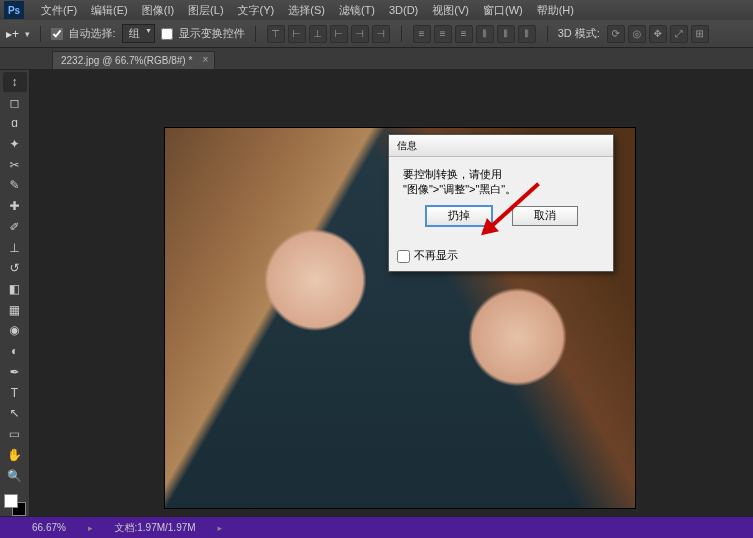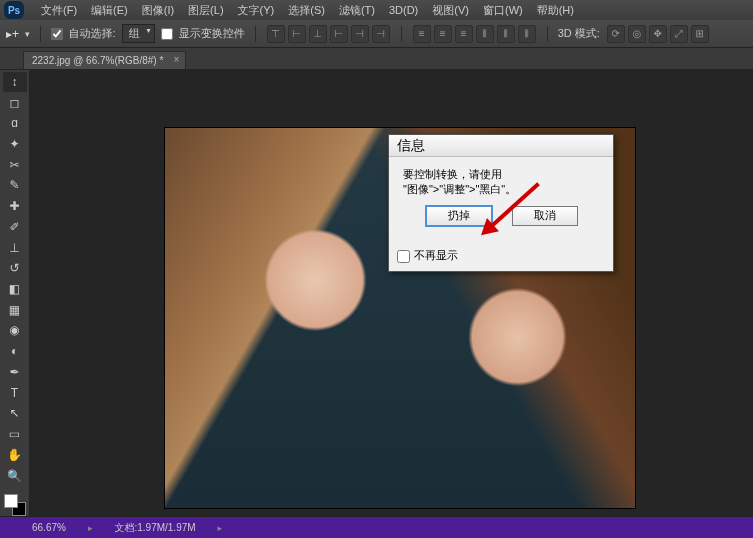--- a/index.html
+++ b/index.html
@@ -1,45 +1,45 @@
 <!DOCTYPE html>
 <html><head>
 <meta charset="utf-8">
 <style>
   * { box-sizing: border-box; margin: 0; padding: 0; font-family: "Microsoft YaHei", sans-serif; }
   body { width: 753px; height: 538px; background: #535353; overflow: hidden; position: relative; }
   .menubar { height: 20px; background: linear-gradient(#4b4b4b,#3d3d3d); display: flex; align-items: center; padding-left: 4px; font-size: 11px; color: #ccc; }
-  .ps-logo { width: 20px; height: 18px; background: #0a2a4a; color: #7ab7ff; font-weight: bold; font-size: 10px; display: flex; align-items: center; justify-content: center; margin-right: 10px; border-radius: 6px; }
+  .ps-logo { width: 20px; height: 18px; background: #0a2a4a; color: #7ab7ff; font-weight: bold; font-size: 10px; display: flex; align-items: center; justify-content: center; margin-right: 10px; border-radius: 0; }
   .menu-item { padding: 0 7px; cursor: default; }
   .sep { width:1px; height:16px; background:#2a2a2a; margin: 0 4px;}
   .optbar { height: 28px; background: linear-gradient(#4a4a4a,#3f3f3f); border-bottom: 1px solid #222; display: flex; align-items: center; padding-left: 6px; font-size: 11px; color: #ccc; gap:6px;}
   .tool-icon { font-size: 12px; color: #ddd; }
   .chk { width:12px; height:12px; accent-color:#666;}
   .select { background:#3a3a3a; border:1px solid #222; color:#ccc; font-size:11px; padding:1px 14px 1px 6px; position:relative;}
   .optbar .iconbtn { width:18px; height:18px; border:1px solid #2e2e2e; background:#3b3b3b; border-radius:2px; margin:0 1px; display:inline-flex; align-items:center; justify-content:center; color:#999; font-size:10px;}
   .iconrow { display:flex; gap:1px; }
-  .tabbar { height: 22px; background: #3a3a3a; display:flex; align-items:flex-end; padding-left: 23px; border-bottom:1px solid #252525;}
+  .tabbar { height: 22px; background: #3a3a3a; display:flex; align-items:flex-end; padding-left: 52px; border-bottom:1px solid #252525;}
   .ftab { background:#4b4b4b; border:1px solid #2a2a2a; border-bottom:none; padding:2px 22px 2px 8px; font-size:10px; color:#ccc; position:relative; height:18px; display:flex; align-items:center;}
   .ftab .x { position:absolute; right:6px; top:2px; font-size:10px; color:#aaa;}
   .workspace { position:absolute; top:70px; left:30px; right:0; bottom:22px; background:#252525;}
   .toolbar { position:absolute; top:70px; left:0; width:30px; bottom:22px; background:#3b3b3b; border-right:1px solid #222; display:flex; flex-direction:column; align-items:center; padding-top:2px; gap:1px;}
   .tool { width:24px; height:20px; display:flex; align-items:center; justify-content:center; color:#ccc; font-size:12px; border-radius:2px; position:relative;}
   .tool.active{ background:#2a2a2a;}
   .swatch { width:22px; height:22px; position:relative; margin-top:8px;}
   .swatch .fg{position:absolute;width:14px;height:14px;background:#fff;border:1px solid #888;top:0;left:0;}
   .swatch .bg{position:absolute;width:14px;height:14px;background:#000;border:1px solid #888;bottom:0;right:0;}
   .canvas { position:absolute; top:58px; left:135px; width:470px; height:380px; background:#1e3a4a; box-shadow:0 0 0 1px #000;}
   .img-sim{width:100%;height:100%; background:
      radial-gradient(circle at 32% 40%, #e8c8b0 0%, #d9a98f 12%, transparent 13%),
      radial-gradient(circle at 75% 55%, #e6c2a8 0%, #d4a286 11%, transparent 12%),
      linear-gradient(120deg, #6b4a2f 0%, #9b6e46 20%, #b08559 30%, transparent 32%),
      linear-gradient(60deg, transparent 60%, #6b4228 70%, #523319 85%),
      linear-gradient(#233944,#1a2d36);}
   .dialog { position:absolute; top:134px; left:388px; width:226px; background:#f0f0f0; border:1px solid #555; box-shadow:2px 2px 6px rgba(0,0,0,.5); font-size:11px; color:#000;}
-  .dlg-title{ height:22px; background:linear-gradient(#fbfbfb,#e3e3e3); border-bottom:1px solid #bbb; display:flex; align-items:center; padding-left:8px; font-size:14px;}
+  .dlg-title{ height:22px; background:linear-gradient(#fbfbfb,#e3e3e3); border-bottom:1px solid #bbb; display:flex; align-items:center; padding-left:8px; font-size:10px;}
   .dlg-body{ padding:10px 12px 10px 14px;}
   .dlg-body p{ margin-bottom:8px; line-height:1.4;}
   .dlg-btns{ display:flex; justify-content:center; gap:20px; margin:6px 0 10px;}
   .dlg-btn{ width:66px; height:20px; background:linear-gradient(#fff,#e6e6e6); border:1px solid #777; font-size:11px; display:flex; align-items:center; justify-content:center;}
   .dlg-btn.primary{ outline:2px solid #4d90d9; outline-offset:-1px;}
   .dlg-foot{ display:flex; align-items:flex-end; gap:4px; padding:2px 8px 8px;}
   .arrow { position:absolute; top:230px; left:485px; pointer-events:none;}
   .arrow-line{ width:72px; height:4px; background:#d00000; transform:rotate(-42deg); transform-origin:left center;}
   .arrow-head{ position:absolute; left:-6px; top:-9px; width:0; height:0; border-right:16px solid #d00000; border-top:9px solid transparent; border-bottom:9px solid transparent; transform:rotate(-42deg);}
   .statusbar{ position:absolute; bottom:0; left:0; right:0; height:22px; background:#4c1d95; border-top:1px solid #222; display:flex; align-items:center; font-size:10px; color:#ccc; padding-left:32px; gap:22px;}

